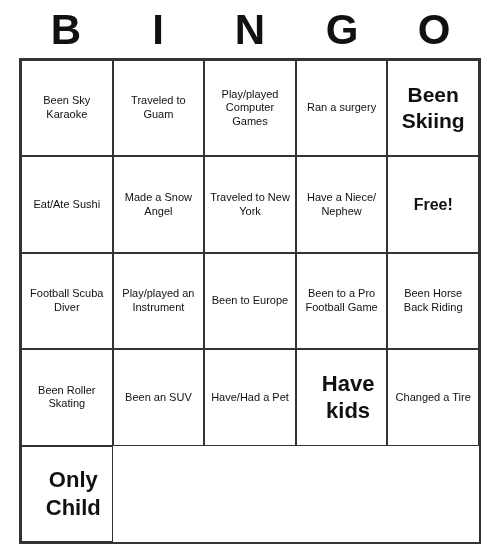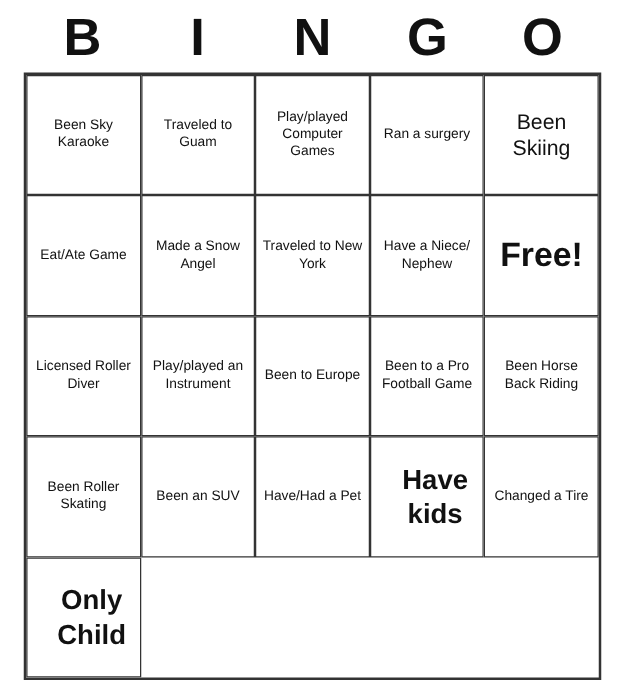--- a/index.html
+++ b/index.html
@@ -46,50 +46,50 @@
       line-height: 1.25;
       color: #111;
       background: #fff;
     }
     .bingo-cell.large-text {
       font-size: 22px;
       font-weight: bold;
       padding-left: 16px;
     }
     .bingo-cell.medium-text {
-      font-size: 17px;
-      font-weight: normal;
+      font-size: 21px;
+      font-weight: bold;
     }
     .bingo-cell.free {
-      font-size: 27px;
+      font-size: 16px;
       font-weight: bold;
     }
   </style>
 </head>
 <body>
 
 <div class="bingo-header">
 <span>B</span>
     <span>I</span>
     <span>N</span>
     <span>G</span>
     <span>O</span>
   </div>
 <div class="bingo-grid">
 <div class="bingo-cell">Been Sky Karaoke</div>
     <div class="bingo-cell">Traveled to Guam</div>
     <div class="bingo-cell">Play/played Computer Games</div>
     <div class="bingo-cell">Ran a surgery</div>
     <div class="bingo-cell medium-text">Been Skiing</div>
-    <div class="bingo-cell">Eat/Ate Game</div>
+    <div class="bingo-cell">Eat/Ate Sushi</div>
     <div class="bingo-cell">Made a Snow Angel</div>
     <div class="bingo-cell">Traveled to New York</div>
     <div class="bingo-cell">Have a Niece/ Nephew</div>
     <div class="bingo-cell free">Free!</div>
-    <div class="bingo-cell">Licensed Roller Diver</div>
+    <div class="bingo-cell">Football Scuba Diver</div>
     <div class="bingo-cell">Play/played an Instrument</div>
     <div class="bingo-cell">Been to Europe</div>
     <div class="bingo-cell">Been to a Pro Football Game</div>
     <div class="bingo-cell">Been Horse Back Riding</div>
     <div class="bingo-cell">Been Roller Skating</div>
     <div class="bingo-cell">Been an SUV</div>
     <div class="bingo-cell">Have/Had a Pet</div>
     <div class="bingo-cell large-text">Have kids</div>
     <div class="bingo-cell">Changed a Tire</div>
     <div class="bingo-cell large-text">Only Child</div>

